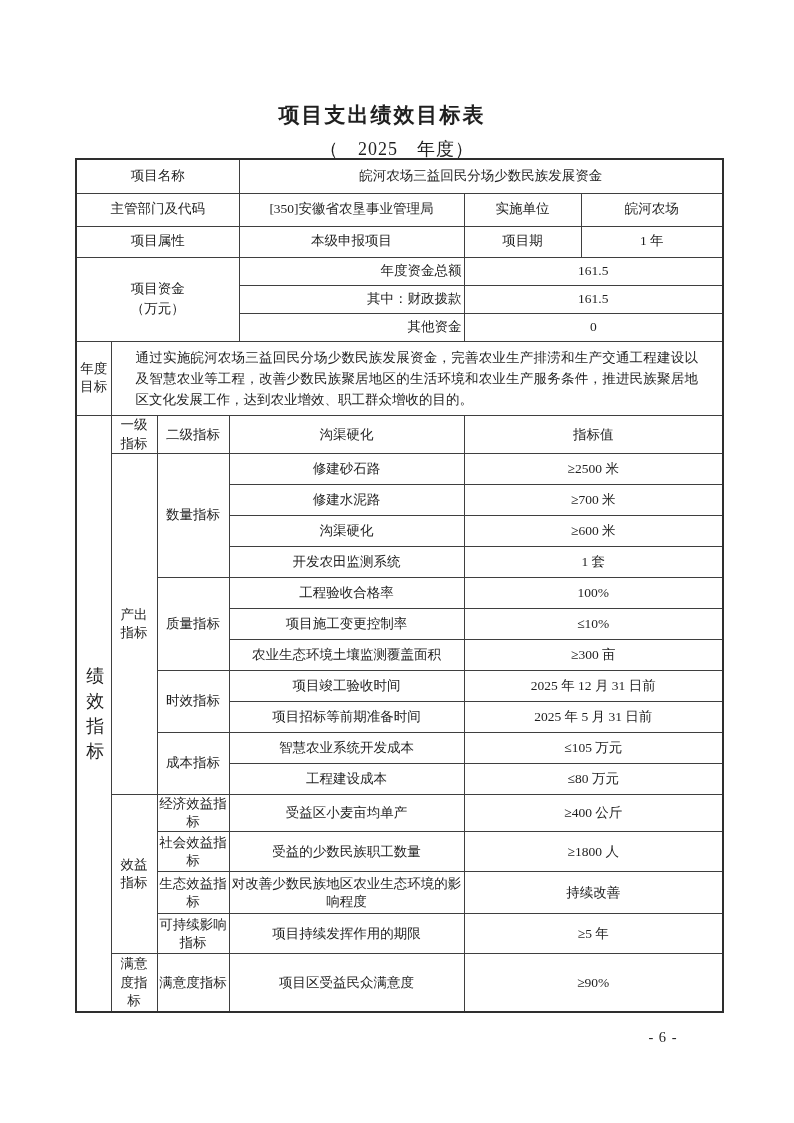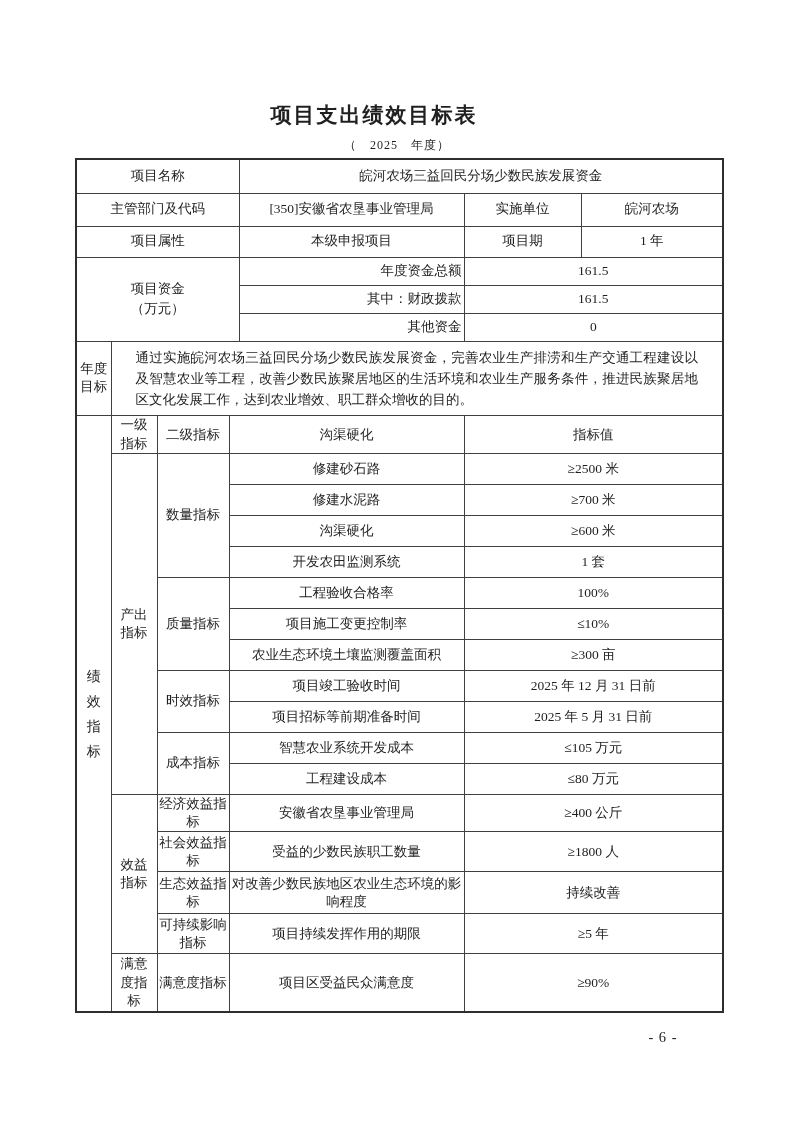--- a/index.html
+++ b/index.html
@@ -8,25 +8,25 @@
     background:#ffffff;
     font-family:"Liberation Serif","DejaVu Serif",serif;
     color:#1f1f1f;
     position:relative;
     overflow:hidden;
   }
   .doc-title{
     position:absolute;top:101px;left:0;width:748px;
     text-align:center;
     font-family:"Liberation Sans","DejaVu Sans",sans-serif;
-    font-weight:bold;font-size:21px;letter-spacing:2px;
+    font-weight:bold;font-size:21px;letter-spacing:2px;padding-left:8px;
   }
   .year-line{
     position:absolute;top:137px;left:0;width:794px;
-    text-align:center;font-size:12px;letter-spacing:1px;
+    text-align:center;font-size:18px;letter-spacing:1px;
   }
   table.main{
     position:absolute;left:75px;top:158px;
     width:647px;
     border-collapse:collapse;table-layout:fixed;
     border:2px solid #2e2e2e;
   }
   td{
     border:1px solid #3f3f3f;
     text-align:center;vertical-align:middle;
@@ -45,21 +45,21 @@
   .ind0{padding-left:12px;}
   .ind1{padding-left:20px;}
   .ind2{padding-left:74px;}
   .lvl1{padding:0 5px;}        
   .lvl2{padding:0;}            
   .goal-label{padding:0 3px;}
   .side-cell{padding:0;}
   .vstack{
     width:15px;margin:0 auto;
     word-break:break-all;
-    font-size:14px;line-height:25px;
+    font-size:18px;line-height:25px;
   }
   .two-line div{line-height:1.5;}
   .page-number{
     position:absolute;left:628px;top:1029px;width:70px;
     text-align:center;font-size:14.5px;letter-spacing:1px;
   }
 </style>
 </head>
 <body>
 
@@ -176,21 +176,21 @@
       <td colspan="2">≤105 万元</td>
     </tr>
     <tr class="hi">
       <td colspan="2">工程建设成本</td>
       <td colspan="2">≤80 万元</td>
     </tr>
 
     <tr class="h36">
       <td rowspan="4" class="lvl1">效益指标</td>
       <td class="lvl2">经济效益指标</td>
-      <td colspan="2">安徽省农垦事业管理局</td>
+      <td colspan="2">受益区小麦亩均单产</td>
       <td colspan="2">≥400 公斤</td>
     </tr>
     <tr class="h40">
       <td class="lvl2">社会效益指标</td>
       <td colspan="2">受益的少数民族职工数量</td>
       <td colspan="2">≥1800 人</td>
     </tr>
     <tr class="h42">
       <td class="lvl2">生态效益指标</td>
       <td colspan="2">对改善少数民族地区农业生态环境的影响程度</td>

